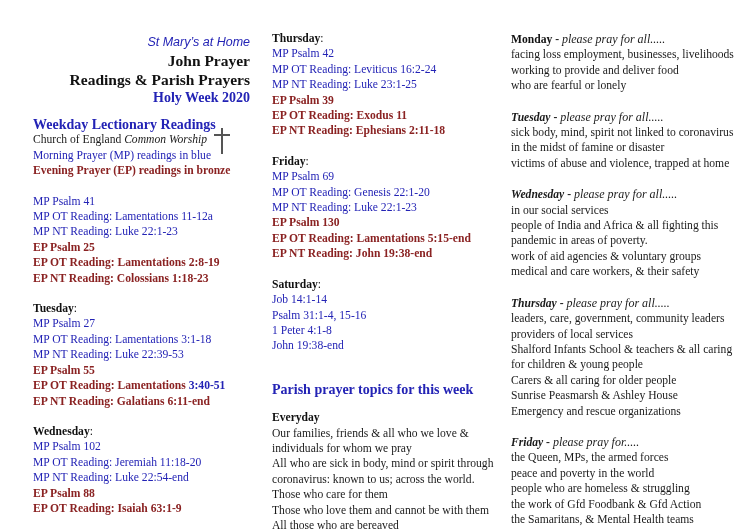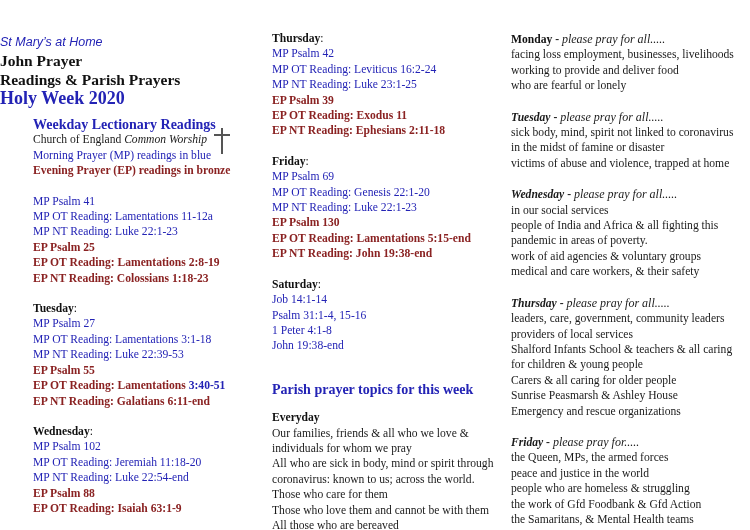--- a/index.html
+++ b/index.html
@@ -9,24 +9,24 @@
     font-size: 11.6px; line-height: 15.4px; color: #1a1a1a;
   }
   .col { position: absolute; top: 0; }
   #col1 { left: 33px; width: 215px; }
   #col2 { left: 272px; width: 230px; }
   #col3 { left: 511px; width: 239px; }
   .blue { color: #2323b5; }
   .bronze { color: #8a2222; font-weight: bold; }
   .black { color: #1a1a1a; }
   .line { white-space: nowrap; display: block; }
-  .header-block { position: absolute; left: 0; top: 34px; width: 250px; text-align: left; }
+  .header-block { position: absolute; left: 0; top: 34px; width: 250px; text-align: right; }
   .sub-brand { font-family: "Liberation Sans", "DejaVu Sans", sans-serif; font-style: italic; color: #2323b5; font-size: 12.5px; line-height: 17px; }
   .title { font-weight: bold; font-size: 15.5px; line-height: 19px; color: #111; }
-  .week { font-weight: bold; font-size: 18px; line-height: 18px; color: #2323b5; }
+  .week { font-weight: bold; font-size: 14px; line-height: 18px; color: #2323b5; }
   .sec-head { font-weight: bold; color: #2323b5; font-size: 14px; }
   .day-head { font-weight: bold; color: #111; }
   .gap { height: 15px; }
   .it-note { font-style: italic; font-size: 12px; font-weight: normal; }
   .bold-it { font-weight: bold; font-style: italic; }
   .cross { position: absolute; left: 214px; top: 128px; width: 16px; height: 26px; }
   .cross .v { position: absolute; left: 7px; top: 0; width: 2px; height: 26px; background: #555; }
   .cross .h { position: absolute; left: 0; top: 6px; width: 16px; height: 2px; background: #555; }
 </style>
 </head>
@@ -160,19 +160,19 @@
       <span class="line">Shalford Infants School &amp; teachers &amp; all caring</span>
       <span class="line">for children &amp; young people</span>
       <span class="line">Carers &amp; all caring for older people</span>
       <span class="line">Sunrise Peasmarsh &amp; Ashley House</span>
       <span class="line">Emergency and rescue organizations</span>
     </div>
     <div class="gap" style="height: 16px;"></div>
     <div>
       <span class="line"><span class="bold-it">Friday</span><b> - </b><span class="it-note">please pray for.....</span></span>
       <span class="line">the Queen, MPs, the armed forces</span>
-      <span class="line">peace and justice in the world</span>
+      <span class="line">peace and poverty in the world</span>
       <span class="line">people who are homeless &amp; struggling</span>
       <span class="line">the work of Gfd Foodbank &amp; Gfd Action</span>
       <span class="line">the Samaritans, &amp; Mental Health teams</span>
     </div>
     <div class="gap" style="height: 16px;"></div>
   </div>
 
 </body></html>

